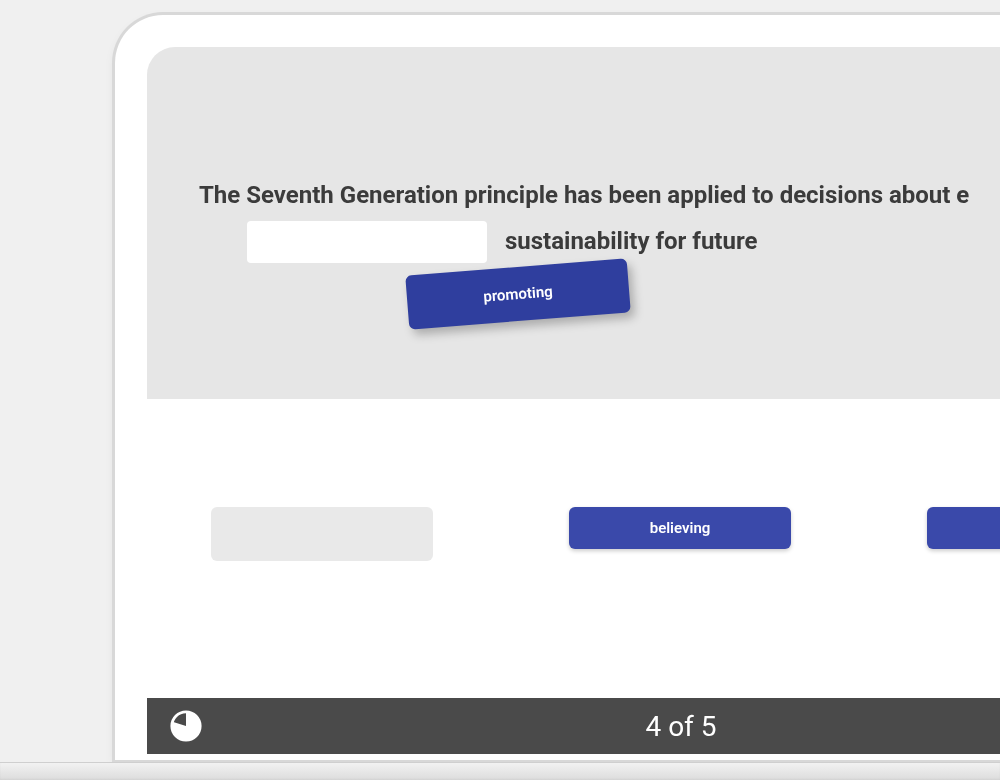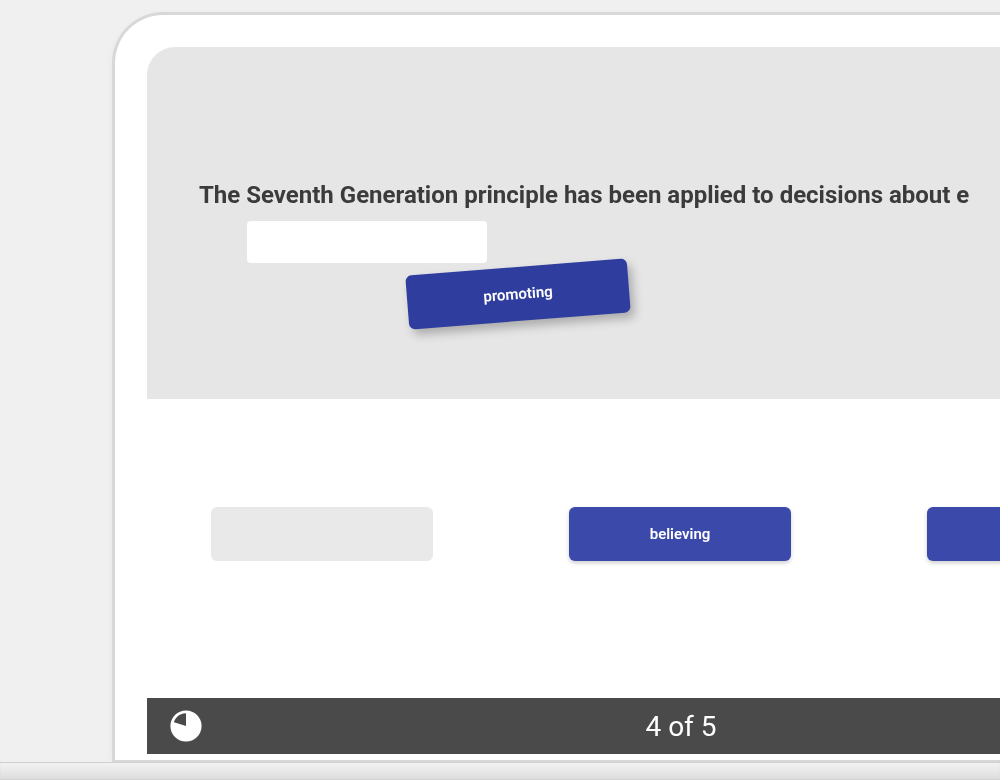--- a/index.html
+++ b/index.html
@@ -113,21 +113,21 @@
     left: 64px;
     width: 222px;
     height: 54px;
     background: #e9e9e9;
     border-radius: 6px;
   }
 
   .chip {
     position: absolute;
     width: 222px;
-    height: 54px;
+    height: 42px;
     background: #3a49aa;
     border-radius: 6px;
     color: #ffffff;
     font-size: 15px;
     font-weight: 600;
     display: flex;
     align-items: center;
     justify-content: center;
     box-shadow: 0 2px 4px rgba(0,0,0,0.2);
     cursor: grab;
@@ -176,20 +176,21 @@
 </head>
 <body>
 
 <div class="laptop-frame">
   <div class="screen">
 
     <div class="question-area">
       <div class="question-text">The Seventh Generation principle has been applied to decisions about e</div>
       <div class="line2">
         <span class="drop-zone"></span>
+        <span>sustainability for future</span>
       </div>
 
       <div class="chip-dragged">
         <span>promoting</span>
       </div>
     </div>
 
     <div class="answer-bank">
       <div class="chip-slot-empty"></div>
       <div class="chip chip-2">

